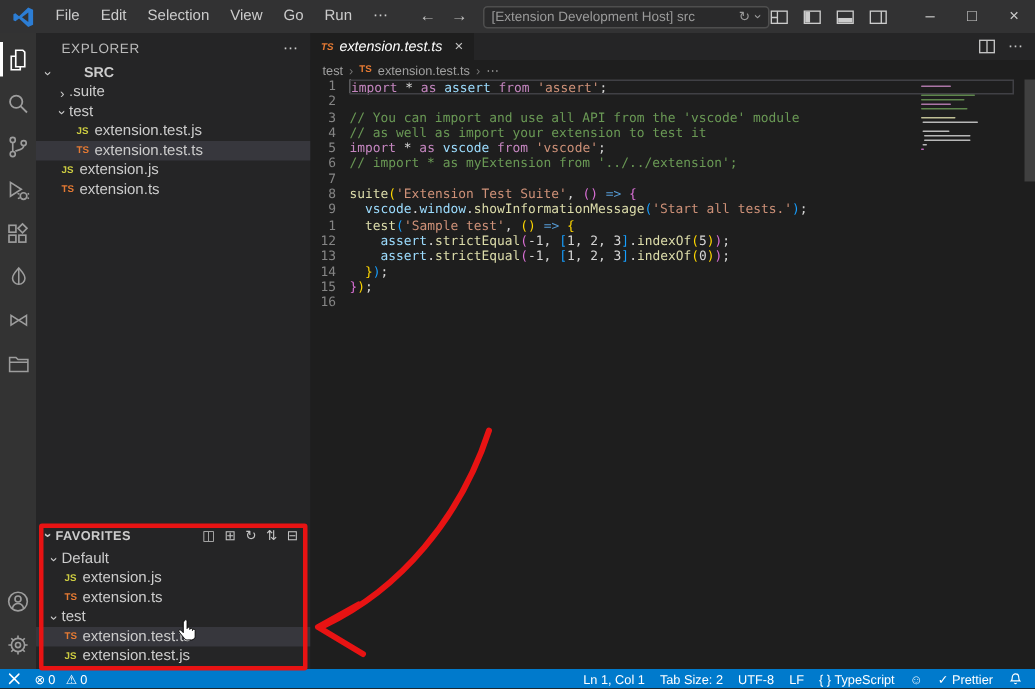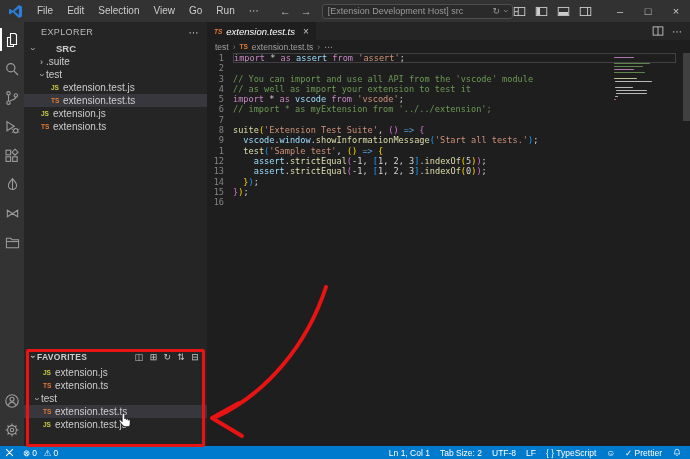--- a/index.html
+++ b/index.html
@@ -250,20 +250,24 @@
           <span>FAVORITES</span>
           <span class="fav-actions" id="fav-actions">
               <span>◫</span>
               <span>⊞</span>
               <span>↻</span>
               <span>⇅</span>
               <span>⊟</span>
             </span>
         </div>
         <div id="favorites-rows">
+            <div class="tree-row" style="padding-left: 8px;">
+              <span class="chev open">›</span>
+              <span class="tree-label">Default</span>
+            </div>
             <div class="tree-row" style="padding-left: 19px;">
               <span class="badge badge-js">JS</span>
               <span class="tree-label">extension.js</span>
             </div>
             <div class="tree-row" style="padding-left: 19px;">
               <span class="badge badge-ts">TS</span>
               <span class="tree-label">extension.ts</span>
             </div>
             <div class="tree-row" style="padding-left: 8px;">
               <span class="chev open">›</span>

